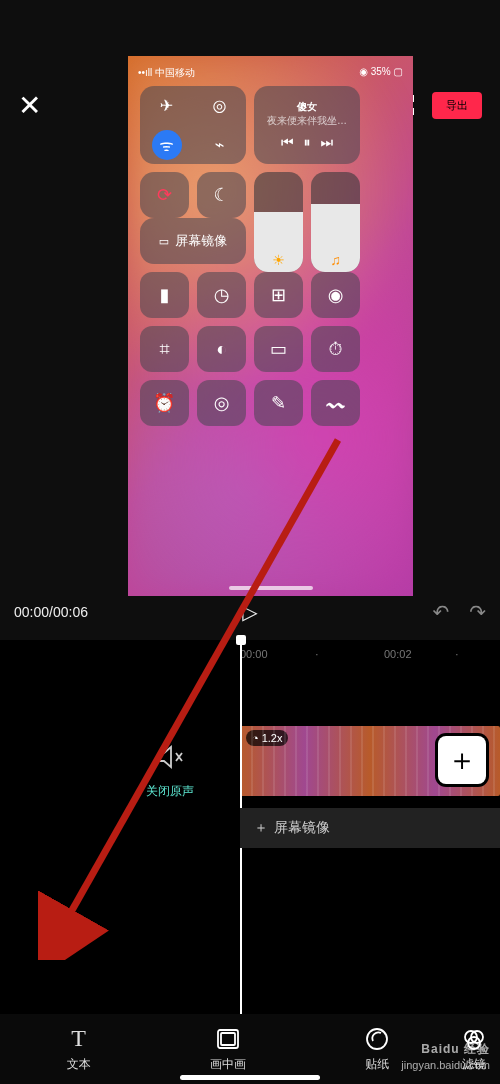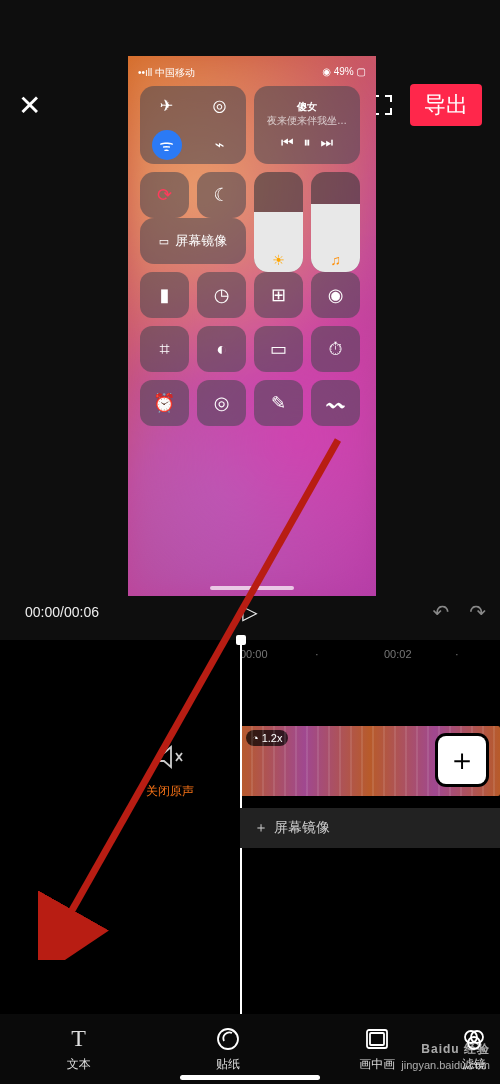--- a/index.html
+++ b/index.html
@@ -20,32 +20,32 @@
     display: flex;
     align-items: center;
     justify-content: space-between;
     padding: 0 18px;
   }
   .topbar .close { font-size: 28px; color: #fff; cursor: pointer; }
   .topbar .right { display: flex; align-items: center; gap: 16px; }
   .expand-icon { width: 24px; height: 24px; cursor: pointer; }
   .export-btn {
     background: #ff274b;
-    color: #ffffff;
+    color: #000000;
     border: none;
     padding: 6px 14px;
-    font-size: 22px;
+    font-size: 11px;
     border-radius: 4px;
     cursor: pointer;
   }
   
   .preview {
     position: absolute;
     left: 128px; top: 56px;
-    width: 248px; height: 540px;
+    width: 285px; height: 540px;
     background: linear-gradient(135deg,#d46b2a 0%,#c14796 55%,#b43da6 100%);
     overflow: hidden;
   }
   .preview::before {
     content:"";
     position:absolute; inset:0;
     background: radial-gradient(circle at 30% 25%, rgba(255,200,120,0.6), transparent 45%),
                 radial-gradient(circle at 70% 70%, rgba(220,60,180,0.7), transparent 50%),
                 radial-gradient(circle at 40% 80%, rgba(120,200,255,0.25), transparent 40%);
     filter: blur(14px);
@@ -81,38 +81,38 @@
   .cc-item { width:49px; height:46px; background:rgba(70,70,80,0.55); border-radius:12px; display:flex; align-items:center; justify-content:center; font-size:18px;}
   .home-ind { position:absolute; bottom:6px; left:50%; transform:translateX(-50%); width:84px; height:4px; background:rgba(255,255,255,0.7); border-radius:4px;}
 
   
   .playback {
     position:absolute; top:604px; left:0; right:0;
     display:flex; align-items:center;
     padding:0 14px;
     font-size:14px; color:#eee;
   }
-  .playback .time { flex:0 0 auto;margin-left:11px; }
+  .playback .time { flex:0 0 auto; }
   .playback .play { position:absolute; left:50%; transform:translateX(-50%); font-size:20px; cursor:pointer;}
   .playback .undo-redo { position:absolute; right:14px; display:flex; gap:20px; }
   .playback .undo-redo span { font-size:20px; color:#888; cursor:pointer;}
 
   
   .timeline-area {
     position:absolute; top:640px; left:0; right:0; bottom:70px;
     background:#000;
   }
   .ruler { position:absolute; top:8px; left:0; right:0; height:20px; font-size:11px; color:#777;}
   .ruler .tick { position:absolute; }
   .mute-col {
     position:absolute; left:130px; top:104px; width:80px;
     text-align:center;
   }
   .mute-col .ico { font-size:26px; color:#ccc; }
-  .mute-col .lbl { font-size:12px; color:#f97316; margin-top:6px;}
+  .mute-col .lbl { font-size:12px; color:#5eead4; margin-top:6px;}
   .clip-track {
     position:absolute; top:86px; left:240px; right:0; height:70px;
     background: linear-gradient(90deg,#b85b2a,#a04890,#b85b2a,#a04890,#b85b2a);
     border-radius:2px;
     overflow:hidden;
   }
   .clip-track::after{
     content:""; position:absolute; inset:0;
     background-image:
       repeating-linear-gradient(90deg, rgba(255,255,255,0.1) 0 2px, transparent 2px 11px);
@@ -180,21 +180,21 @@
     <svg class="expand-icon" viewBox="0 0 24 24" fill="none" stroke="#fff" stroke-width="2">
       <path d="M3 9V3h6M21 9V3h-6M3 15v6h6M21 15v6h-6"></path>
     </svg>
     <button class="export-btn">导出</button>
   </div>
 </div>
 
 <div class="preview">
   <div class="cc-status">
     <span>••ıll 中国移动</span>
-    <span>◉ <span>49%</span> ▢</span>
+    <span>◉ <span>35%</span> ▢</span>
   </div>
   <div class="cc-wrap">
     <div class="cc-row">
       <div class="cc-tile cc-big">
         <div class="cc-conn-grid">
           <div>✈︎</div>
           <div>◎</div>
           <div>
               <span class="cc-wifi">ᯤ</span>
             </div>
@@ -297,35 +297,35 @@
   <line x1="300" y1="10" x2="24" y2="498" stroke="#b81d13" stroke-width="7" marker-end="url(#ah)"></line>
 </svg>
 
 <div class="toolbar">
   <div class="tool">
     <div class="ico" style="font-family:serif;font-size:24px">T</div>
     <div class="lbl">文本</div>
   </div>
   <div class="tool">
     <div class="ico">
+      <svg width="24" height="22" viewBox="0 0 24 22" fill="none" stroke="#fff" stroke-width="1.8">
+        <rect x="2" y="2" width="20" height="18" rx="2"></rect>
+          <rect x="5" y="5" width="14" height="12" rx="1"></rect>
+      </svg>
+    </div>
+    <div class="lbl">画中画</div>
+  </div>
+  <div class="tool">
+    <div class="ico">
       <svg width="24" height="24" viewBox="0 0 24 24" fill="none" stroke="#fff" stroke-width="1.8">
         <path d="M12 2a10 10 0 1 0 10 10M12 2a10 10 0 0 1 10 10M12 2c5 0 10 5 10 10"></path>
         <path d="M16 6a6 6 0 0 0-8 8"></path>
       </svg>
     </div>
     <div class="lbl">贴纸</div>
-  </div>
-  <div class="tool">
-    <div class="ico">
-      <svg width="24" height="22" viewBox="0 0 24 22" fill="none" stroke="#fff" stroke-width="1.8">
-        <rect x="2" y="2" width="20" height="18" rx="2"></rect>
-          <rect x="5" y="5" width="14" height="12" rx="1"></rect>
-      </svg>
-    </div>
-    <div class="lbl">画中画</div>
   </div>
   <div class="tool" style="flex:0 0 40px">
     <div class="ico">
       <svg width="24" height="24" viewBox="0 0 24 24" fill="none" stroke="#fff" stroke-width="1.8">
         <circle cx="9" cy="10" r="6"></circle>
           <circle cx="15" cy="10" r="6"></circle>
           <circle cx="12" cy="16" r="6"></circle>
       </svg>
     </div>
     <div class="lbl">滤镜</div>

